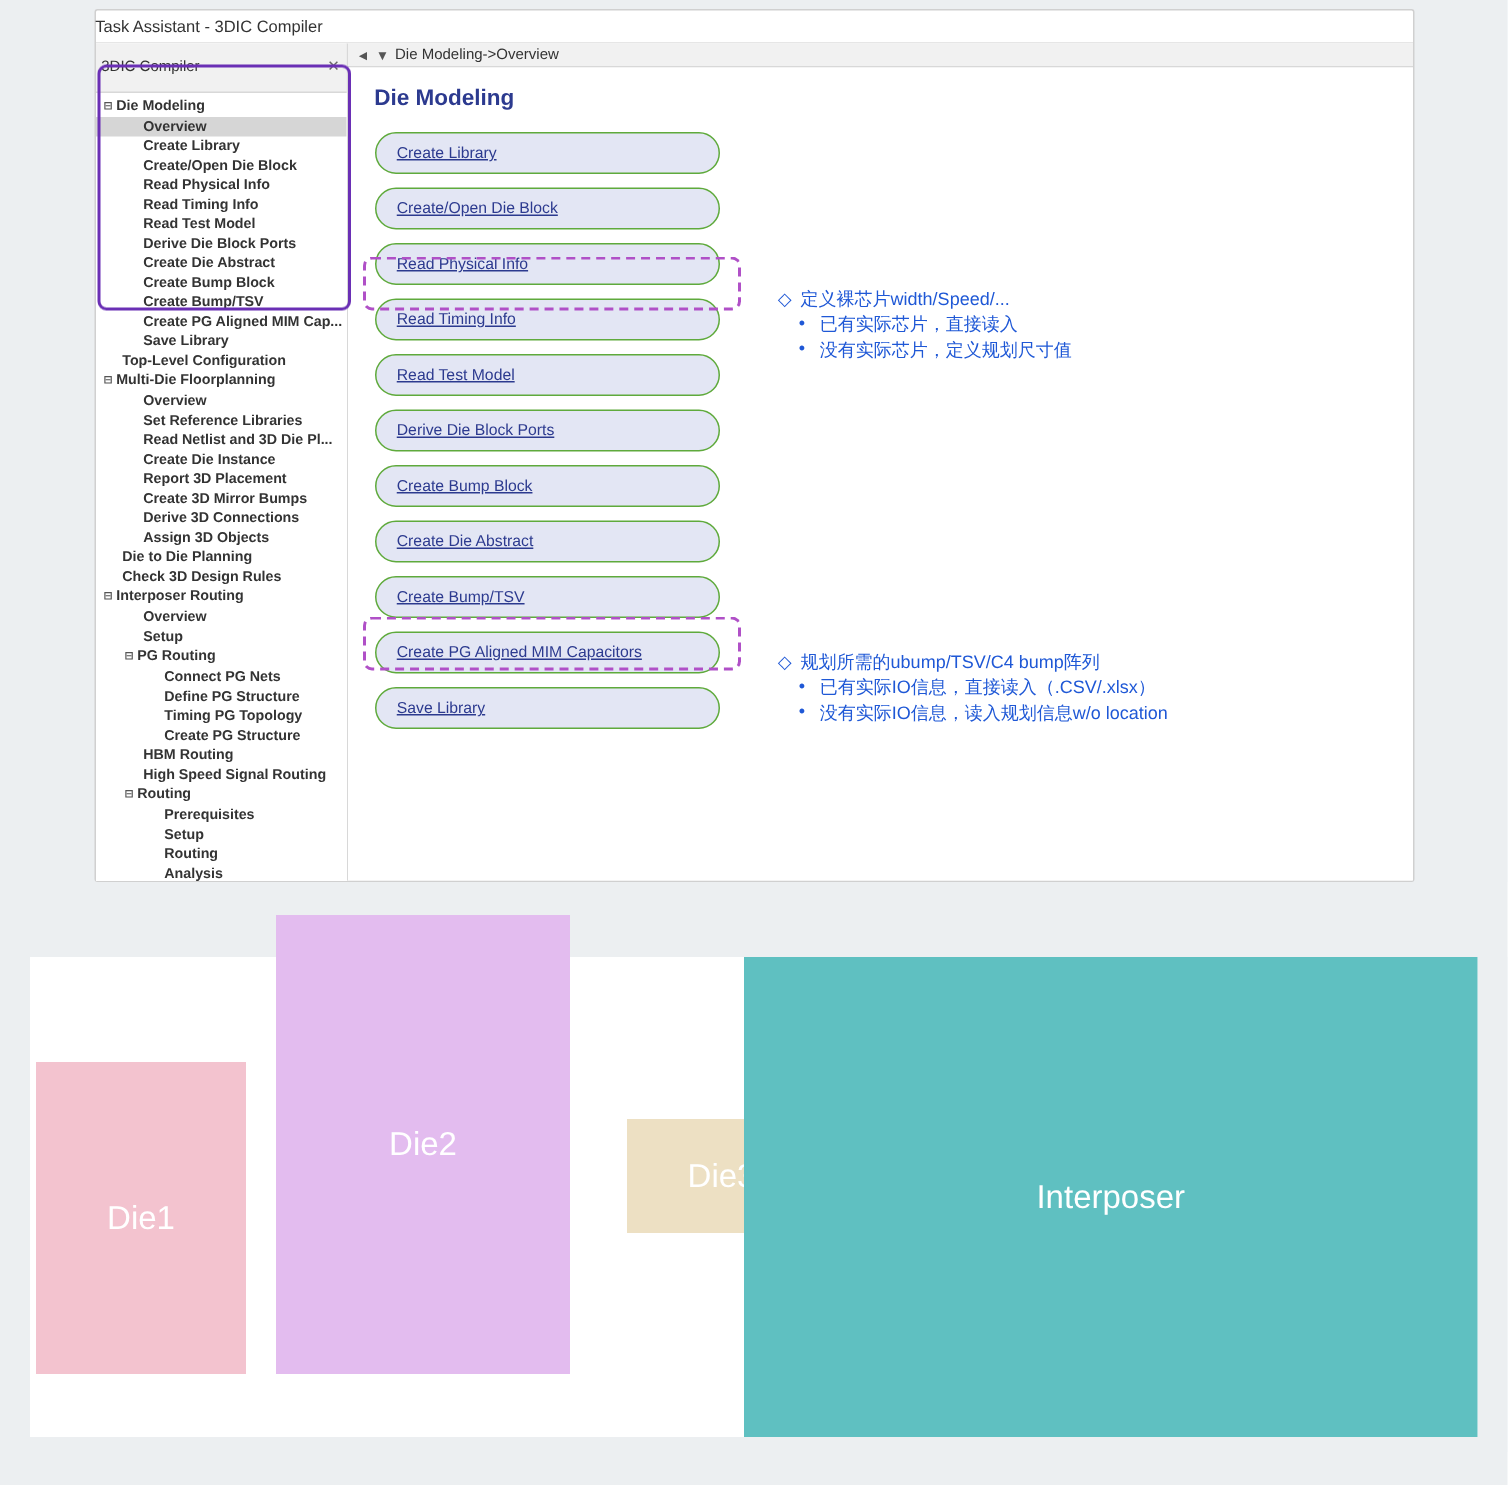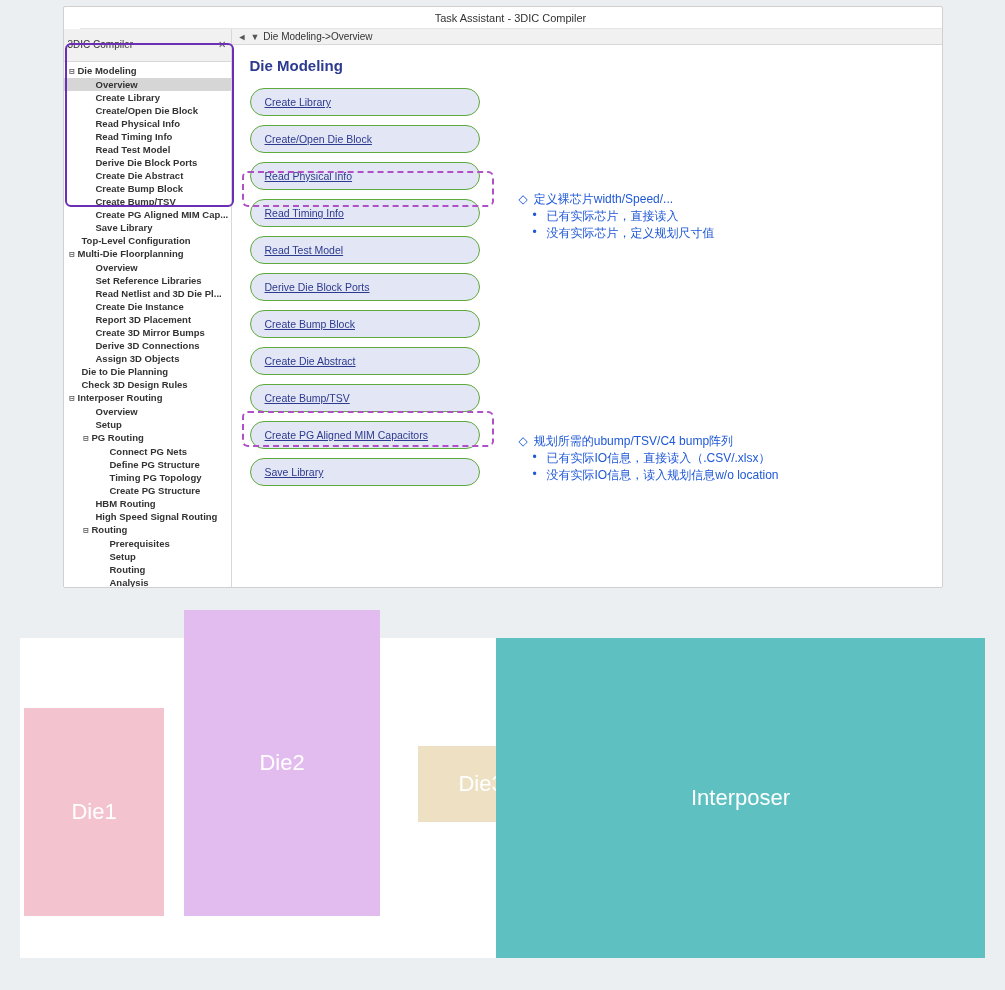--- a/index.html
+++ b/index.html
@@ -1,19 +1,19 @@
 <!DOCTYPE html>
 <html><head>
   <meta charset="utf-8">
   <style>
     * { box-sizing: border-box; margin: 0; padding: 0; }
     body { background: #eceff1; font-family: Verdana, Arial, sans-serif; font-size: 11px; color: #333; width: 1005px; }
     .upper { background: #eceff1; padding: 6px 0 0 0; display: flex; justify-content: center; }
     .app-window { width: 880px; background: #fff; border: 1px solid #d0d0d0; border-radius: 2px; position: relative; }
-    .title-bar { height: 22px; text-align: center; font-size: 11px; line-height: 22px; color: #333; border-bottom: 1px solid #e6e6e6; margin-left: 16px; }
+    .title-bar { height: 22px; font-size: 11px; line-height: 22px; color: #333; border-bottom: 1px solid #e6e6e6; }
     .body-area { display: flex; height: 558px; }
     .sidebar-panel { width: 168px; border-right: 1px solid #d8d8d8; display: flex; flex-direction: column; background: #fafafa; }
     .sidebar-header { height: 16px; line-height: 16px; font-size: 10px; padding: 16px 4px; border-bottom: 1px solid #d8d8d8; display: flex; justify-content: space-between; align-items: center; background: #f1f1f1; }
     .sidebar-header .close-x { font-size: 10px; color: #666; }
     .tree { flex: 1; overflow: auto; font-size: 9.5px; line-height: 13px; color: #333; padding: 2px 0; background: #fff; }
     .tree-node { white-space: nowrap; padding-left: 4px; font-weight: bold; }
     .tree-node.selected { background: #d6d6d6; font-weight: bold; }
     .tree-indent-1 { padding-left: 18px; }
     .tree-indent-2 { padding-left: 32px; }
     .tree-indent-3 { padding-left: 46px; }

